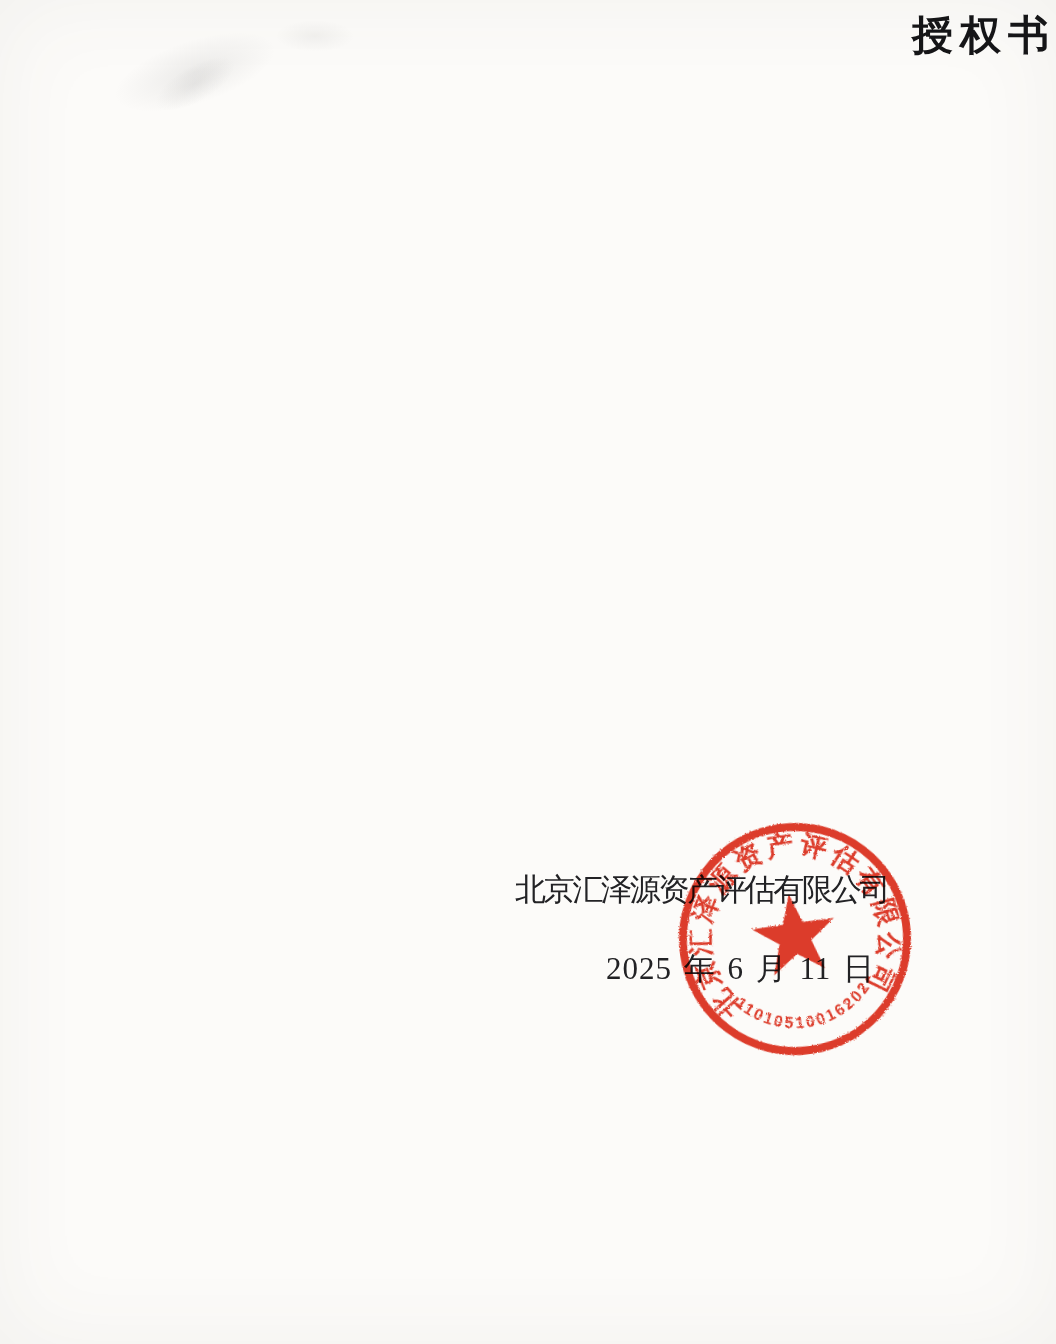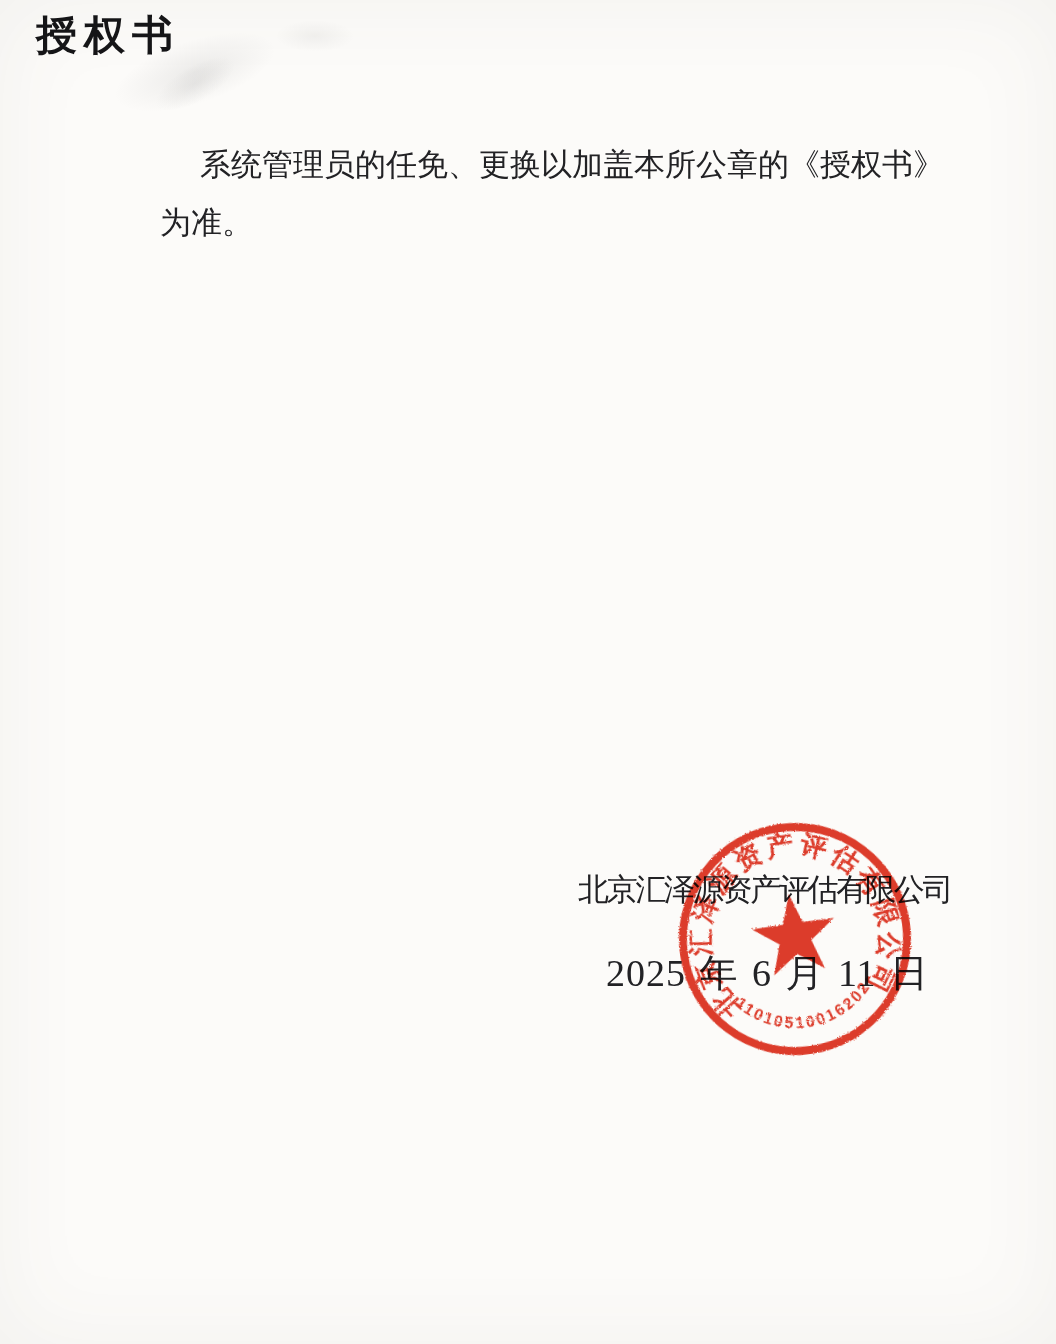--- a/index.html
+++ b/index.html
@@ -38,21 +38,21 @@
     left: 275px; top: 20px; width: 80px; height: 32px;
     background: radial-gradient(ellipse at center, rgba(70,70,72,0.06), rgba(70,70,72,0) 70%);
   }
   .doc-title {
     position: absolute;
     top: 8px;
     left: 0;
     width: 100%;
     padding-left: 36px;
     box-sizing: border-box;
-    text-align: left;
+    text-align: right;
     font-size: 41px;
     font-weight: bold;
     letter-spacing: 7px;
     color: #151517;
   }
   .doc-body {
     position: absolute;
     left: 160px;
     top: 136px;
     width: 784px;
@@ -65,32 +65,32 @@
     margin: 0 0 14px 0;
     text-indent: 40px;
     word-break: break-all;
   }
   .name-underline {
     border-bottom: 2px solid #2a2a2d;
     padding: 0 3px 1px 3px;
   }
   .sig-company {
     position: absolute;
-    left: 578px;
+    left: 515px;
     top: 869px;
     font-size: 31px;
     letter-spacing: -2.3px;
     white-space: nowrap;
     color: #222225;
   }
   .sig-date {
     position: absolute;
     left: 606px;
     top: 948px;
-    font-size: 38px;
+    font-size: 31px;
     letter-spacing: 1px;
     word-spacing: 3px;
     white-space: nowrap;
     color: #222225;
   }
   .seal {
     position: absolute;
     left: 676px;
     top: 820px;
     width: 238px;
@@ -122,21 +122,20 @@
 
 <div class="page">
 
   <div class="smudge smudge-1"></div>
   <div class="smudge smudge-2"></div>
   <div class="smudge smudge-3"></div>
 
   <div class="doc-title">授权书</div>
 
   <div class="doc-body">
-    <p>系统管理员的任免、更换以加盖本所公章的《授权书》为准。</p>
   </div>
 
   <div class="sig-company">北京汇泽源资产评估有限公司</div>
   <div class="sig-date">2025 年 6 月 11 日</div>
 
   <div class="seal">
     <svg viewBox="0 0 240 240" xmlns="http://www.w3.org/2000/svg">
       <defs>
         <filter id="stamp-rough" x="-10%" y="-10%" width="120%" height="120%">
           <feTurbulence type="fractalNoise" baseFrequency="0.9" numOctaves="2" result="noise"></feTurbulence>

